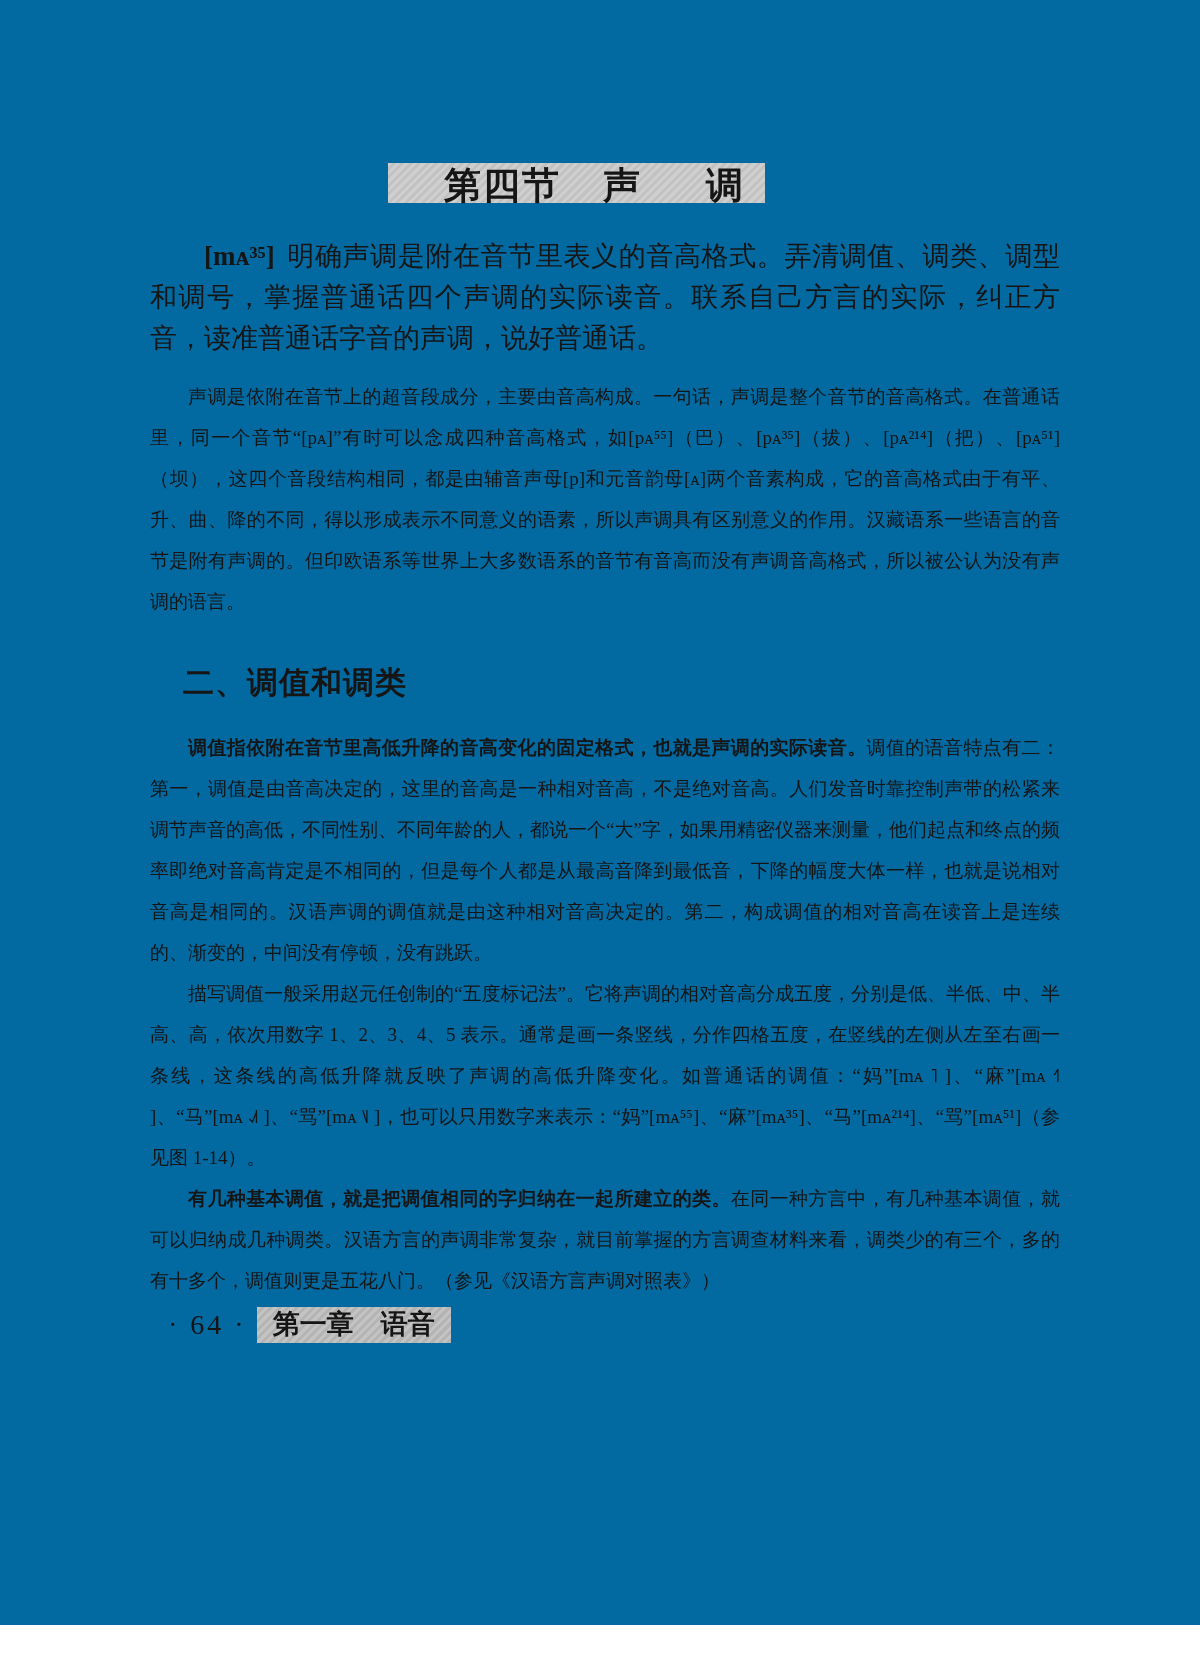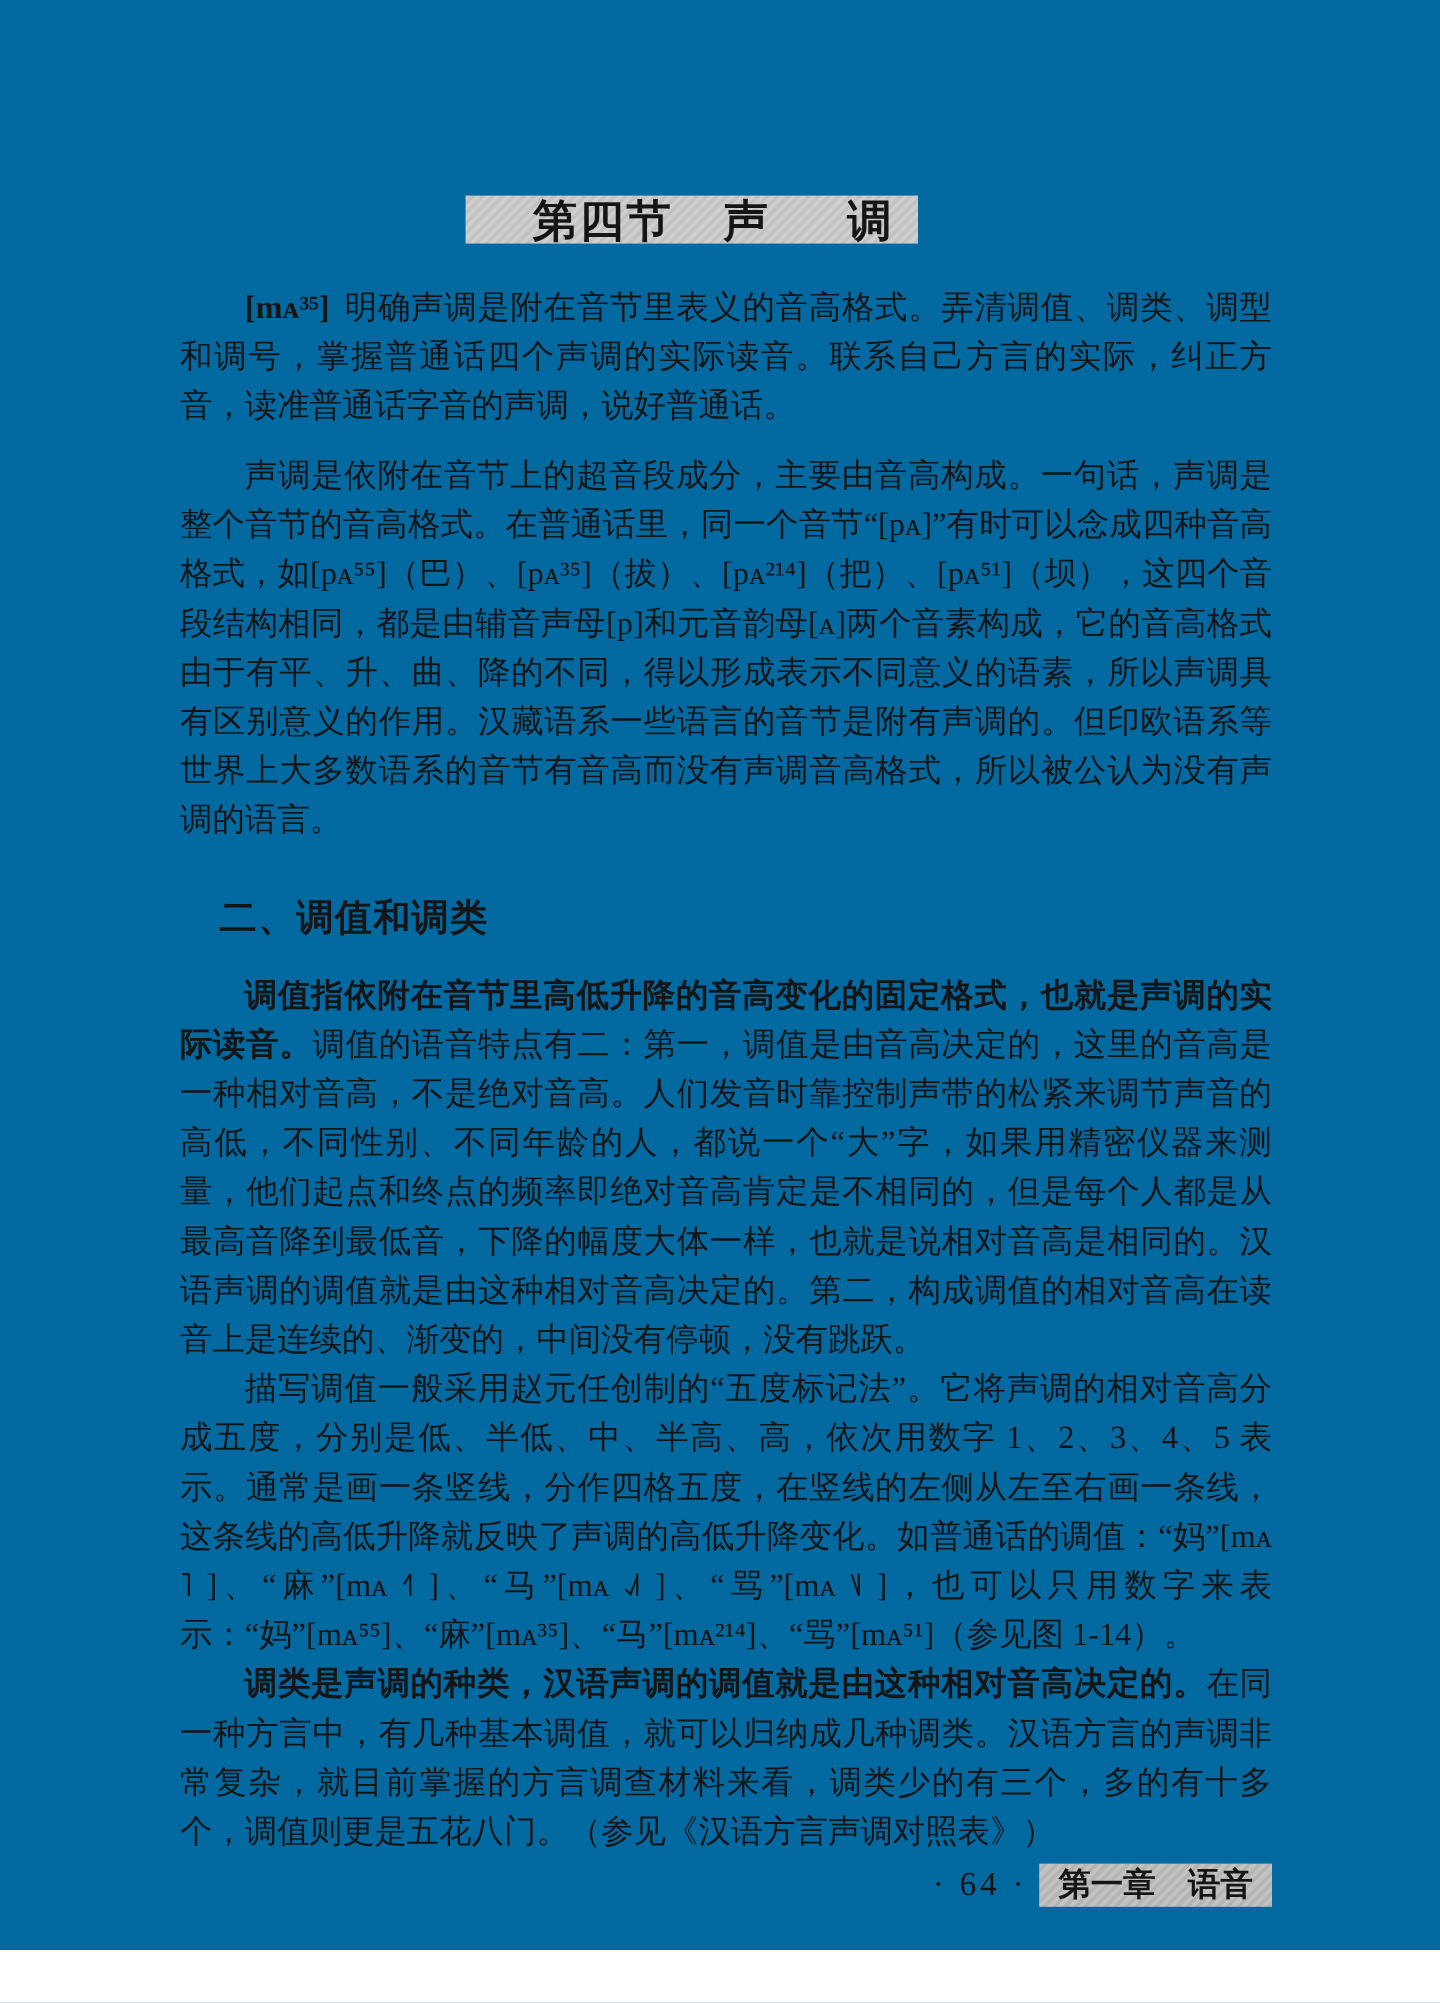--- a/index.html
+++ b/index.html
@@ -20,40 +20,40 @@
   .title-text{
     position:relative;top:3px;padding-left:56px;
     font-size:37px;font-weight:bold;line-height:40px;letter-spacing:2px;
   }
   .title-word-a{margin-left:42px;}
   .title-word-b{margin-left:64px;}
 
   
   .content{position:absolute;top:236px;left:150px;width:910px;}
 
-  p{margin:0;font-size:27px;line-height:41px;text-align:justify;text-indent:2em;}
+  p{margin:0;font-size:19px;line-height:41px;text-align:justify;text-indent:2em;}
   .objective{font-size:27px;}
   .objective .obj-label{font-weight:bold;margin-right:12px;}
 
   h3{
     margin:33px 0 0 33px;
     font-family:"Liberation Sans","DejaVu Sans",sans-serif;
     font-size:31px;font-weight:bold;line-height:41px;letter-spacing:1px;
   }
   .para-first{margin-top:17px;}
   .para-after-heading{margin-top:24px;}
   h3.second{margin-top:40px;}
 
   b.lead{
     font-family:"Liberation Sans","DejaVu Sans",sans-serif;
     font-weight:bold;
   }
 
   
-  .footer{margin:6px 0 0 18px;display:flex;align-items:center;justify-content:flex-end;}
+  .footer{margin:6px 0 0 18px;display:flex;align-items:center;}
   .pageno{font-size:28px;letter-spacing:3px;}
   .chapter-badge{
     margin-left:10px;display:inline-block;
     padding:1px 16px 3px 16px;
     background:repeating-linear-gradient(135deg,#c3c3c3 0 3px,#b4b4b4 3px 6px);
     font-family:"Liberation Serif","DejaVu Serif",serif;
     font-size:27px;font-weight:bold;line-height:32px;
   }
 </style>
 </head>
@@ -73,21 +73,21 @@
 
 
     <p class="para-first">声调是依附在音节上的超音段成分，主要由音高构成。一句话，声调是整个音节的音高格式。在普通话里，同一个音节“[pᴀ]”有时可以念成四种音高格式，如[pᴀ⁵⁵]（巴）、[pᴀ³⁵]（拔）、[pᴀ²¹⁴]（把）、[pᴀ⁵¹]（坝），这四个音段结构相同，都是由辅音声母[p]和元音韵母[ᴀ]两个音素构成，它的音高格式由于有平、升、曲、降的不同，得以形成表示不同意义的语素，所以声调具有区别意义的作用。汉藏语系一些语言的音节是附有声调的。但印欧语系等世界上大多数语系的音节有音高而没有声调音高格式，所以被公认为没有声调的语言。</p>
 
     <h3 class="second">二、调值和调类</h3>
 
     <p class="para-after-heading"><b class="lead">调值指依附在音节里高低升降的音高变化的固定格式，也就是声调的实际读音。</b><span>调值的语音特点有二：第一，调值是由音高决定的，这里的音高是一种相对音高，不是绝对音高。人们发音时靠控制声带的松紧来调节声音的高低，不同性别、不同年龄的人，都说一个“大”字，如果用精密仪器来测量，他们起点和终点的频率即绝对音高肯定是不相同的，但是每个人都是从最高音降到最低音，下降的幅度大体一样，也就是说相对音高是相同的。汉语声调的调值就是由这种相对音高决定的。第二，构成调值的相对音高在读音上是连续的、渐变的，中间没有停顿，没有跳跃。</span></p>
 
     <p>描写调值一般采用赵元任创制的“五度标记法”。它将声调的相对音高分成五度，分别是低、半低、中、半高、高，依次用数字 1、2、3、4、5 表示。通常是画一条竖线，分作四格五度，在竖线的左侧从左至右画一条线，这条线的高低升降就反映了声调的高低升降变化。如普通话的调值：“妈”[mᴀ ˥ ]、“麻”[mᴀ ˧˥ ]、“马”[mᴀ ˨˩˦ ]、“骂”[mᴀ ˥˩ ]，也可以只用数字来表示：“妈”[mᴀ⁵⁵]、“麻”[mᴀ³⁵]、“马”[mᴀ²¹⁴]、“骂”[mᴀ⁵¹]（参见图 1-14）。</p>
 
-    <p><b class="lead">调类是声调的种类，汉语声调的调值就是由这种相对音高决定的。</b><span>在同一种方言中，有几种基本调值，就可以归纳成几种调类。汉语方言的声调非常复杂，就目前掌握的方言调查材料来看，调类少的有三个，多的有十多个，调值则更是五花八门。（参见《汉语方言声调对照表》）</span></p>
+    <p><b class="lead">有几种基本调值，就是把调值相同的字归纳在一起所建立的类。</b><span>在同一种方言中，有几种基本调值，就可以归纳成几种调类。汉语方言的声调非常复杂，就目前掌握的方言调查材料来看，调类少的有三个，多的有十多个，调值则更是五花八门。（参见《汉语方言声调对照表》）</span></p>
 
     <div class="footer">
       <span class="pageno">· 64 ·</span>
       <span class="chapter-badge">第一章　语音</span>
     </div>
 
   </div>
 
 </div>
 

